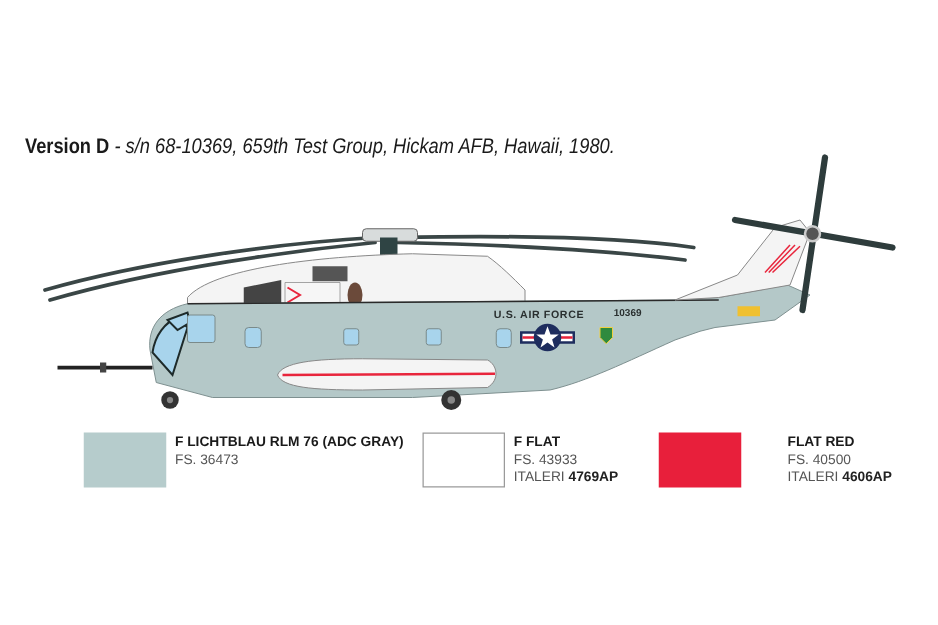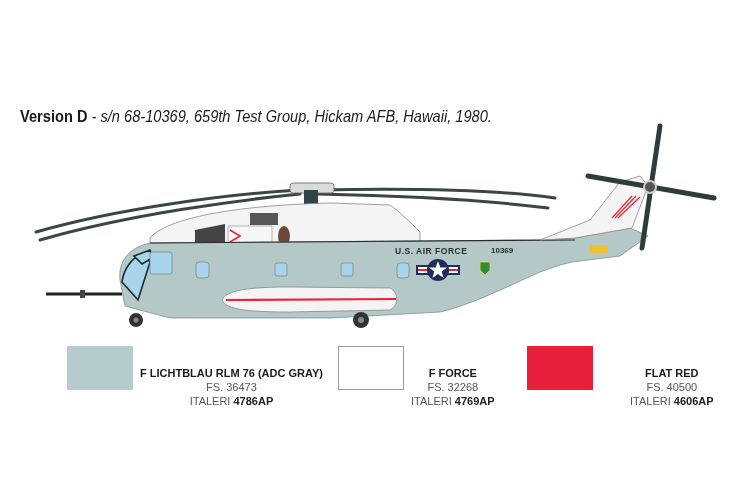--- a/index.html
+++ b/index.html
@@ -2,21 +2,21 @@
 <html><head>
 <meta charset="utf-8">
 <style>
   html, body { margin: 0; padding: 0; background: #ffffff; }
   body { width: 750px; height: 500px; position: relative; overflow: hidden; font-family: "Liberation Sans", sans-serif; }
   .caption { position: absolute; left: 20px; top: 107px; font-size: 17px; color: #1a1a1a; white-space: nowrap; transform: scaleX(0.86); transform-origin: left top; }
   .caption .version { font-weight: bold; }
   .caption .rest { font-style: italic; }
   .illustration { position: absolute; left: 0; top: 120px; width: 750px; height: 220px; }
   .swatch { position: absolute; top: 346px; width: 66px; height: 44px; box-sizing: border-box; }
-  .swatch-label { position: absolute; top: 366px; font-size: 11px; line-height: 14px; color: #333; white-space: nowrap; text-align: center; }
+  .swatch-label { position: absolute; top: 347px; font-size: 11px; line-height: 14px; color: #333; white-space: nowrap; }
   .swatch-label .name { font-weight: bold; color: #1a1a1a; display: block; }
   .swatch-label .fs { display: block; color: #555; }
   .swatch-label .code { display: block; color: #555; }
   .swatch-label .code b { color: #222; }
 </style>
 </head>
 <body>
 
 <div class="caption">
   <span class="version">Version D</span><span class="rest"> - s/n 68-10369, 659th Test Group, Hickam AFB, Hawaii, 1980.</span>
@@ -104,27 +104,26 @@
       <circle cx="136" cy="320" r="2.5" fill="#888"></circle>
     <circle cx="361" cy="320" r="8" fill="#333"></circle>
       <circle cx="361" cy="320" r="3" fill="#888"></circle>
   </g>
 </svg>
 
 <div class="swatch" style="left:67px; background:#b6cccc;"></div>
 <div class="swatch-label" style="left:140px;">
   <span class="name">F LICHTBLAU RLM 76 (ADC GRAY)</span>
   <span class="fs">FS. 36473</span>
-  <span class="code"><span>ITALERI </span><b>4786AP</b></span>
 </div>
 
 <div class="swatch" style="left:338px; background:#ffffff; border:1px solid #9a9a9a;"></div>
 <div class="swatch-label" style="left:411px;">
-  <span class="name">F FORCE</span>
-  <span class="fs">FS. 32268</span>
+  <span class="name">F FLAT</span>
+  <span class="fs">FS. 43933</span>
   <span class="code"><span>ITALERI </span><b>4769AP</b></span>
 </div>
 
 <div class="swatch" style="left:527px; background:#e81f3b;"></div>
 <div class="swatch-label" style="left:599px;margin-left:31px;">
   <span class="name">FLAT RED</span>
   <span class="fs">FS. 40500</span>
   <span class="code"><span>ITALERI </span><b>4606AP</b></span>
 </div>
 

